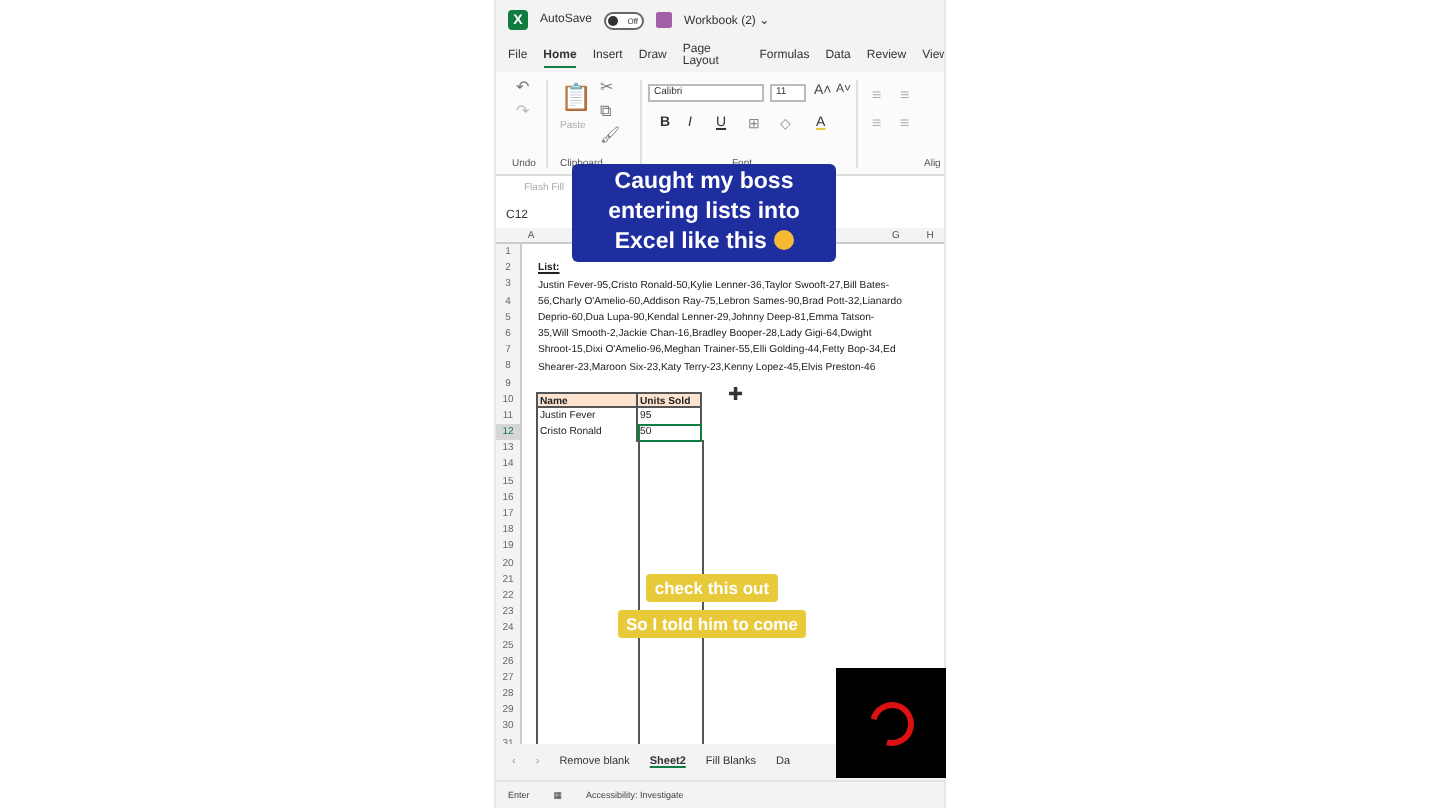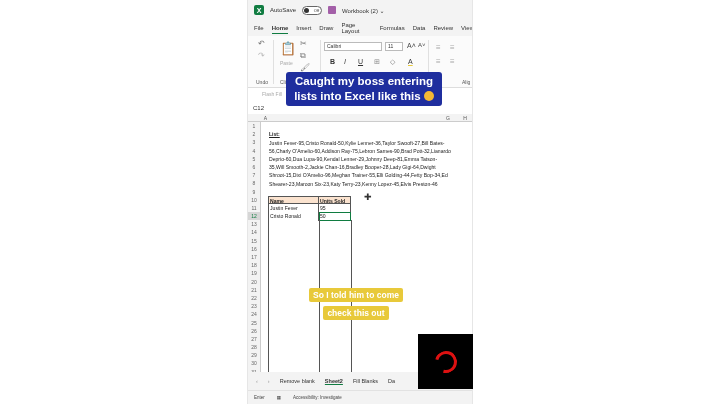--- a/index.html
+++ b/index.html
@@ -51,21 +51,21 @@
   .tbl-c1 { width: 51px; border-left: 1px solid #555; border-right: 1px solid #555; font-size: 5.1px; line-height: 8.2px; padding-left: 1px; color: #222; }
   .tbl-c2 { width: 32px; border-right: 1px solid #555; font-size: 5.1px; line-height: 8.2px; padding-left: 1px; color: #222; }
   .tbl-row.head .tbl-c1, .tbl-row.head .tbl-c2 { background: #fbe3cf; font-weight: bold; border-top: 1px solid #555; border-bottom: 1px solid #555; }
   .tbl-c2.active { outline: 1.5px solid #107c41; outline-offset: -1px; }
   .tbl-lines { position: absolute; left: 20px; top: 106px; height: 152px; width: 84px; }
   .tbl-lines .l { position: absolute; top: 0; bottom: 0; width: 1px; background: #555; }
 
   .cursor-plus { position: absolute; left: 116px; top: 78px; font-size: 9px; color: #333; }
 
   
-  .cap-top { position: absolute; left: 38px; top: 72px; width: 156px; background: #1f2e9e; color: #fff; border-radius: 3px; padding: 2px 4px; font-size: 11.5px; line-height: 15px; text-align: center; font-weight: bold; }
+  .cap-top { position: absolute; left: 38px; top: 82px; width: 132px; background: #1f2e9e; color: #fff; border-radius: 3px; padding: 2px 4px; font-size: 11.5px; line-height: 15px; text-align: center; font-weight: bold; }
   .emoji { display: inline-block; width: 10px; height: 10px; border-radius: 50%; background: #f5b935; vertical-align: -1px; }
   .cap-bot { position: absolute; left: 61px; top: 284px; text-align: center; }
   .cap-bot .line { display: inline-block; background: #e8c93a; color: #fff; font-size: 8.5px; font-weight: bold; padding: 1px 4px; border-radius: 2px; line-height: 12px; }
 
   
   .sheettabs { position: absolute; left: 0; top: 372px; width: 226px; height: 18px; background: #f3f3f3; display: flex; align-items: center; gap: 10px; padding-left: 8px; }
   .stab { font-size: 5.5px; color: #333; }
   .stab.active { font-weight: bold; text-decoration: underline; text-decoration-color: #107c41; }
   .statusbar { position: absolute; left: 0; top: 390px; width: 226px; height: 14px; background: #f3f3f3; display: flex; align-items: center; gap: 12px; padding-left: 6px; border-top: 1px solid #e2e2e2; }
   .sb-item { font-size: 4.5px; color: #444; }
@@ -209,22 +209,22 @@
     </div>
 
     <span class="cursor-plus">✚</span>
   </div>
 
   <div class="cap-top">
     <span>Caught my boss entering lists into Excel like this</span>
     <span class="emoji"></span>
   </div>
   <div class="cap-bot">
+    <div><span class="line">check this out</span></div>
     <div><span class="line">So I told him to come</span></div>
-    <div><span class="line">check this out</span></div>
   </div>
 
   <div class="sheettabs">
     <span class="stab" style="color:#999;">‹</span>
     <span class="stab" style="color:#999;">›</span>
     <span class="stab">Remove blank</span>
     <span class="stab active">Sheet2</span>
     <span class="stab">Fill Blanks</span>
     <span class="stab">Da</span>
   </div>

